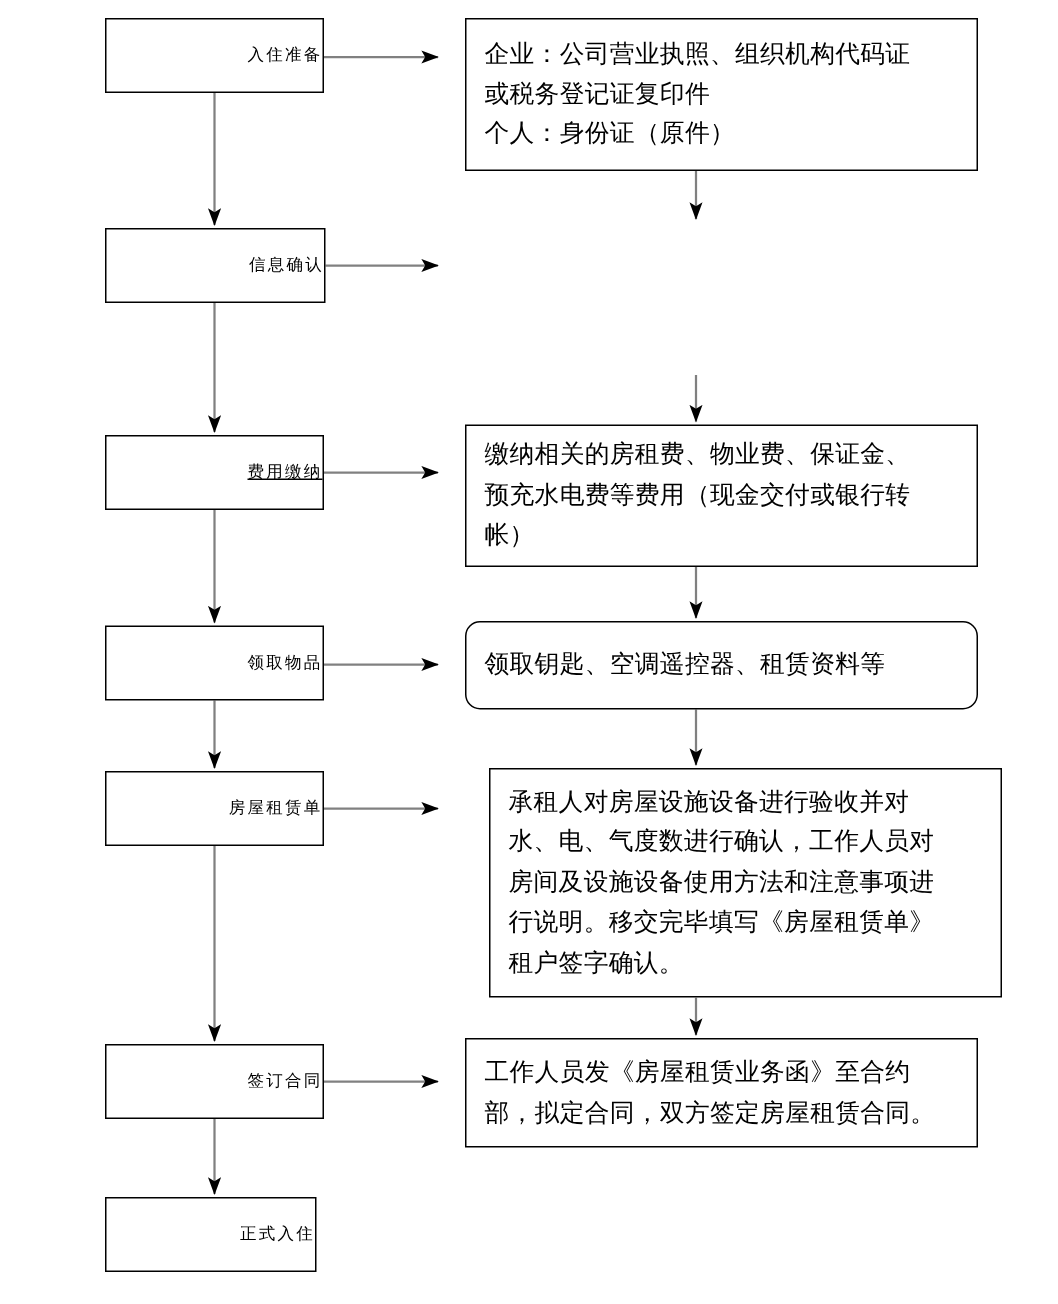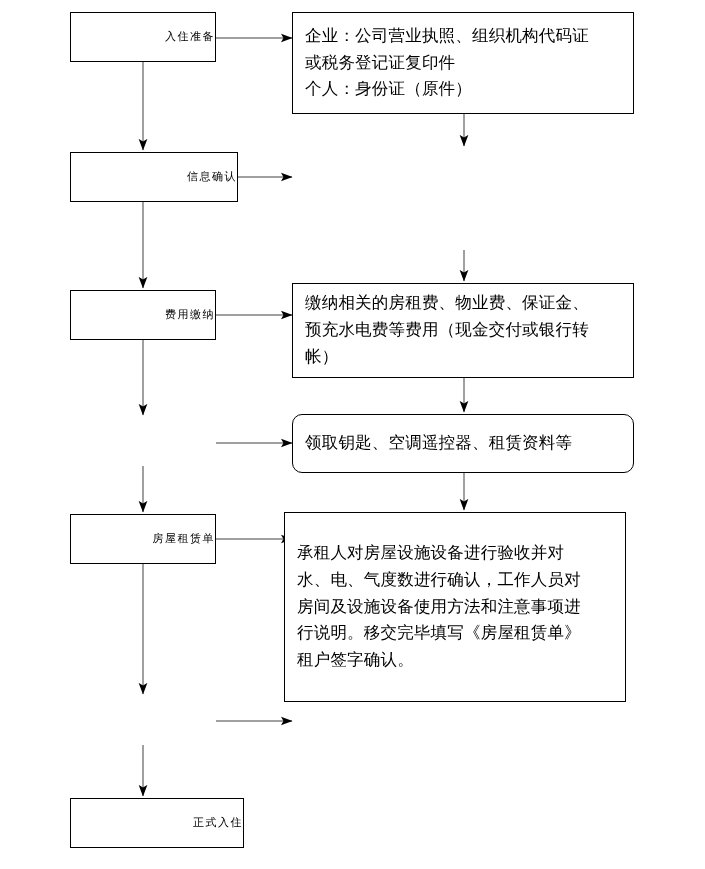--- a/index.html
+++ b/index.html
@@ -33,20 +33,21 @@
     letter-spacing: 1.5px;
     line-height: 1.2;
   }
   .detail {
     display: flex;
     align-items: center;
     font-size: 16.5px;
     line-height: 1.62;
     padding: 3px 11px 3px 12px;
     letter-spacing: 0.2px;
+    margin-left: 18px;
   }
   .detail .txt {
     width: 100%;
     white-space: pre-line;
     text-align: left;
   }
   svg.links {
     position: absolute;
     left: 0;
     top: 0;
@@ -97,57 +98,67 @@
       <line x1="464" y1="378" x2="464" y2="412"></line>
       <line x1="464" y1="473" x2="464" y2="510"></line>
       <line x1="464" y1="665" x2="464" y2="690"></line>
     </g>
   </svg>
 
   <div class="node stage" style="left:70px;  top:12px;  width:146px; height:50px;">
     <span>入住准备</span>
   </div>
 
-  <div class="node stage" style="left:70px;  top:152px; width:168px; height:50px;">
+  <div class="node stage" style="left:70px;  top:152px; width:147px; height:50px;">
     <span>信息确认</span>
   </div>
 
-  <div class="node stage" style="left:70px;  top:290px; width:146px; height:50px;">
+  <div class="node stage" style="left:70px;  top:290px; width:146px; height:50px;text-decoration:underline;">
     <span>费用缴纳</span>
   </div>
 
+  <div class="node stage" style="left:70px;  top:417px; width:146px; height:50px;">
+    <span>领取物品</span>
+  </div>
 
   <div class="node stage" style="left:70px;  top:514px; width:146px; height:50px;">
     <span>房屋租赁单</span>
   </div>
 
+  <div class="node stage" style="left:70px;  top:696px; width:146px; height:50px;">
+    <span>签订合同</span>
+  </div>
 
-  <div class="node stage" style="left:70px;  top:798px; width:174px; height:50px;">
+  <div class="node stage" style="left:70px;  top:798px; width:141px; height:50px;">
     <span>正式入住</span>
   </div>
 
   <div class="node detail" style="left:292px; top:12px;  width:342px; height:102px;">
     <span class="txt">企业：公司营业执照、组织机构代码证
             或税务登记证复印件
 个人：身份证（原件）</span>
   </div>
 
 
   <div class="node detail" style="left:292px; top:283px; width:342px; height:95px;justify-content:center;">
     <span class="txt">缴纳相关的房租费、物业费、保证金、
 预充水电费等费用（现金交付或银行转
 帐）</span>
   </div>
 
   <div class="node detail" style="left:292px; top:414px; width:342px; height:59px;border-radius:10px;">
     <span class="txt">领取钥匙、空调遥控器、租赁资料等</span>
   </div>
 
-  <div class="node detail" style="left:284px; top:512px; width:342px; height:190px;">
+  <div class="node detail" style="left:308px; top:512px; width:342px; height:153px;">
     <span class="txt">承租人对房屋设施设备进行验收并对
 水、电、气度数进行确认，工作人员对
 房间及设施设备使用方法和注意事项进
 行说明。移交完毕填写《房屋租赁单》
 租户签字确认。</span>
   </div>
 
+  <div class="node detail" style="left:292px; top:692px; width:342px; height:73px;">
+    <span class="txt">工作人员发《房屋租赁业务函》至合约
+部，拟定合同，双方签定房屋租赁合同。</span>
+  </div>
 
 </div>
 
 </body></html>

